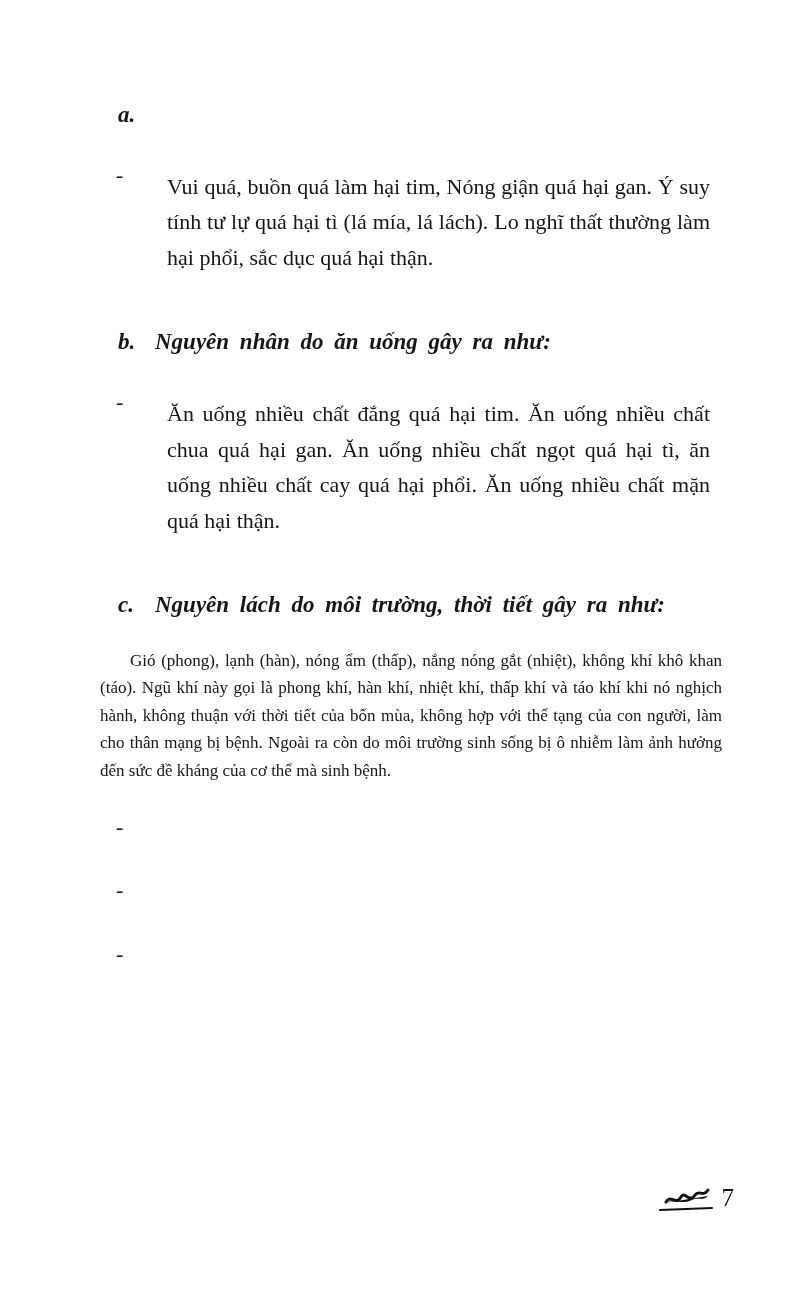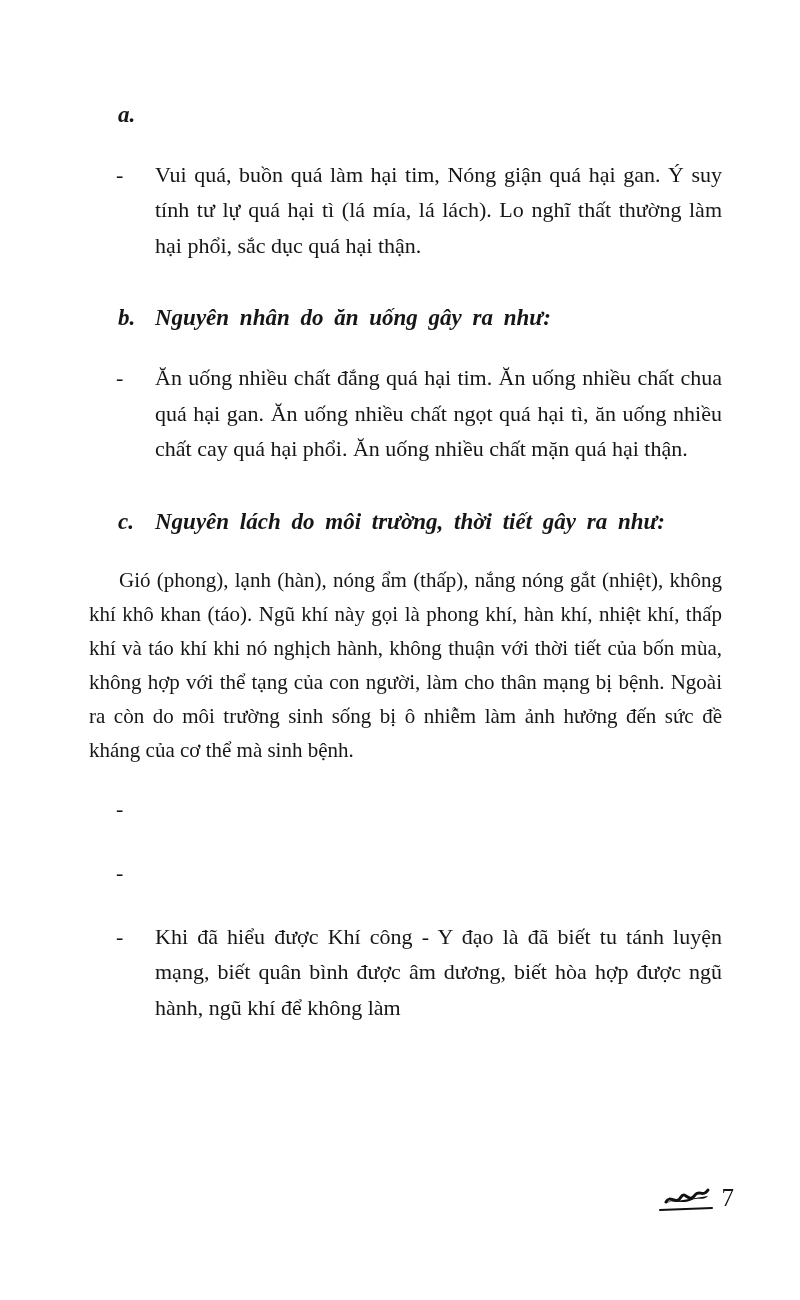--- a/index.html
+++ b/index.html
@@ -47,28 +47,28 @@
   .bullet .marker {
     flex: none;
     width: 67px;
     padding-left: 28px;
     box-sizing: border-box;
     font-size: 22px;
     line-height: 1.62;
   }
   .bullet .b-text {
     flex: 1;
-    margin: 0;
+    margin: 12px;
     font-size: 22px;
     line-height: 1.62;
     text-align: justify;
   }
   .para {
-    margin: 0 0 24px 1px;
-    font-size: 21px;
+    margin: 0 0 24px 12px;
+    font-size: 17px;
     line-height: 1.62;
     text-align: justify;
     text-indent: 30px;
   }
   .gap-lg { height: 10px; }
   .footer {
     position: absolute;
     top: 1182px;
     right: 66px;
     display: flex;
@@ -123,21 +123,20 @@
   <div class="bullet">
     <span class="marker">-</span>
   </div>
 
   <div class="bullet">
     <span class="marker">-</span>
   </div>
 
   <div class="bullet">
     <span class="marker">-</span>
-    <p class="b-text">Khi đã hiểu được Khí công - Y đạo là đã biết tu tánh luyện mạng, biết quân bình được âm dương, biết hòa hợp được ngũ hành, ngũ khí để không làm</p>
   </div>
 
   <div class="footer">
     <span class="ornament">
       <svg width="58" height="32" viewBox="0 0 58 32" xmlns="http://www.w3.org/2000/svg">
         <path d="M8 20 C12 12, 18 24, 23 15 C27 8, 31 22, 37 13 C41 7, 45 16, 50 8" stroke="#111111" fill="none" stroke-width="3" stroke-linecap="round"></path>
         <path d="M6 21 C14 17, 24 23, 34 18 C40 15, 46 19, 50 14 Z" fill="#111111"></path>
         <line x1="2" y1="28" x2="54" y2="26" stroke="#111111" stroke-width="2" stroke-linecap="round"></line>
       </svg>
     </span>

